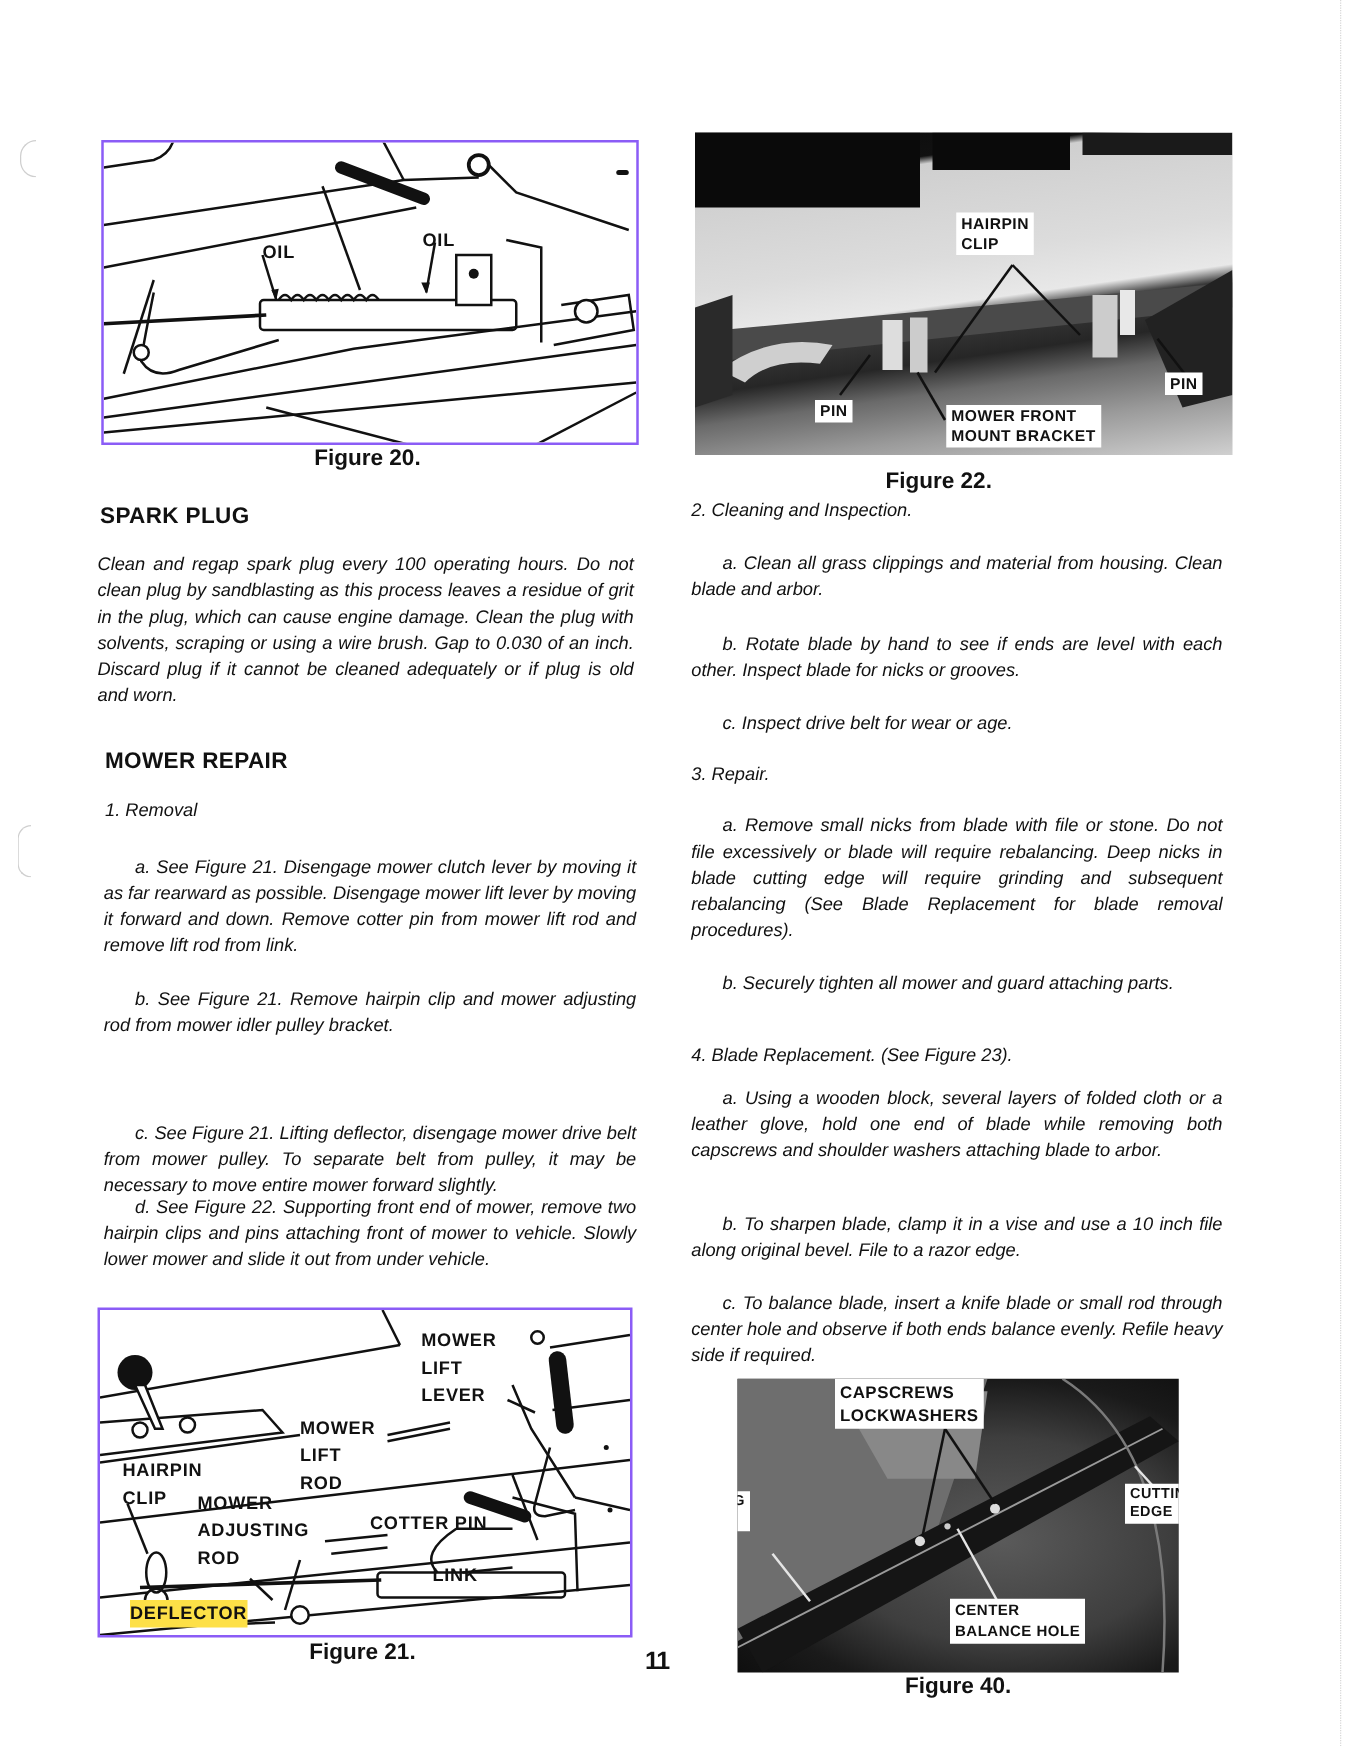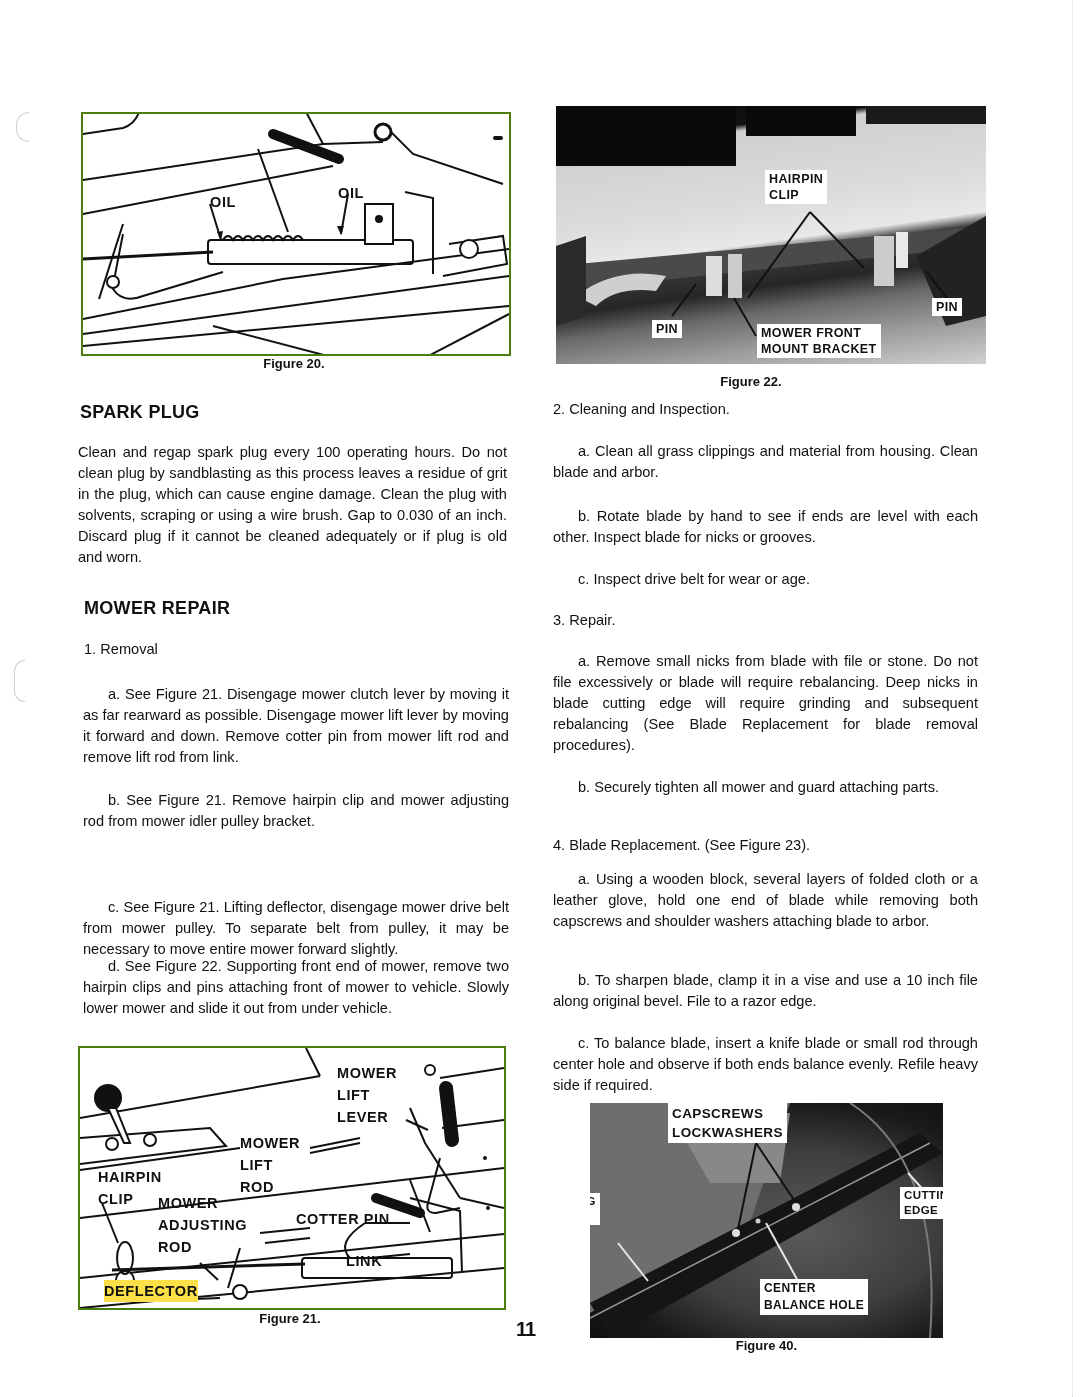--- a/index.html
+++ b/index.html
@@ -2,29 +2,29 @@
 <html><head>
 <meta charset="utf-8">
 <style>
   html, body { margin: 0; padding: 0; background: #ffffff; }
   body {
     width: 1080px; height: 1397px; position: relative; overflow: hidden;
     font-family: "Liberation Sans", "DejaVu Sans", sans-serif;
     color: #111111;
   }
   .abs { position: absolute; }
-  .body-text { font-size: 14.6px; line-height: 21px; text-align: justify; }
+  .body-text { font-size: 14.6px; line-height: 21px; text-align: justify; font-style: italic; }
   .indent { text-indent: 25px; }
   .heading { font-size: 18px; font-weight: bold; letter-spacing: 0.3px; }
-  .caption { font-size: 13px; font-weight: bold; text-align: center; }
+  .caption { font-size: 18px; font-weight: bold; text-align: center; }
   .label-bold { font-weight: bold; font-size: 14.5px; line-height: 22px; letter-spacing: 0.6px; color: #111; }
   .tag { position: absolute; background: #fff; font-weight: bold; font-size: 12.5px; line-height: 16px; padding: 1px 4px; color: #111; letter-spacing: 0.4px; }
 
   
-  .linefig { position: absolute; border: 2px solid #4d7c0f; background: #fff; overflow: hidden; }
+  .linefig { position: absolute; border: 2px solid #8b5cf6; background: #fff; overflow: hidden; }
   .linefig svg { position: absolute; left: 0; top: 0; }
 
   
   .photo { position: absolute; overflow: hidden; }
   .photo22 {
     background:
       linear-gradient(172deg, #0b0b0b 0%, #111 14%, #cfcfcf 16%, #dcdcdc 40%, #e8e8e8 52%, #3a3a3a 56%, #262626 66%, #6a6a6a 74%, #9a9a9a 85%, #d0d0d0 100%);
   }
   .photo23 {
     background:

